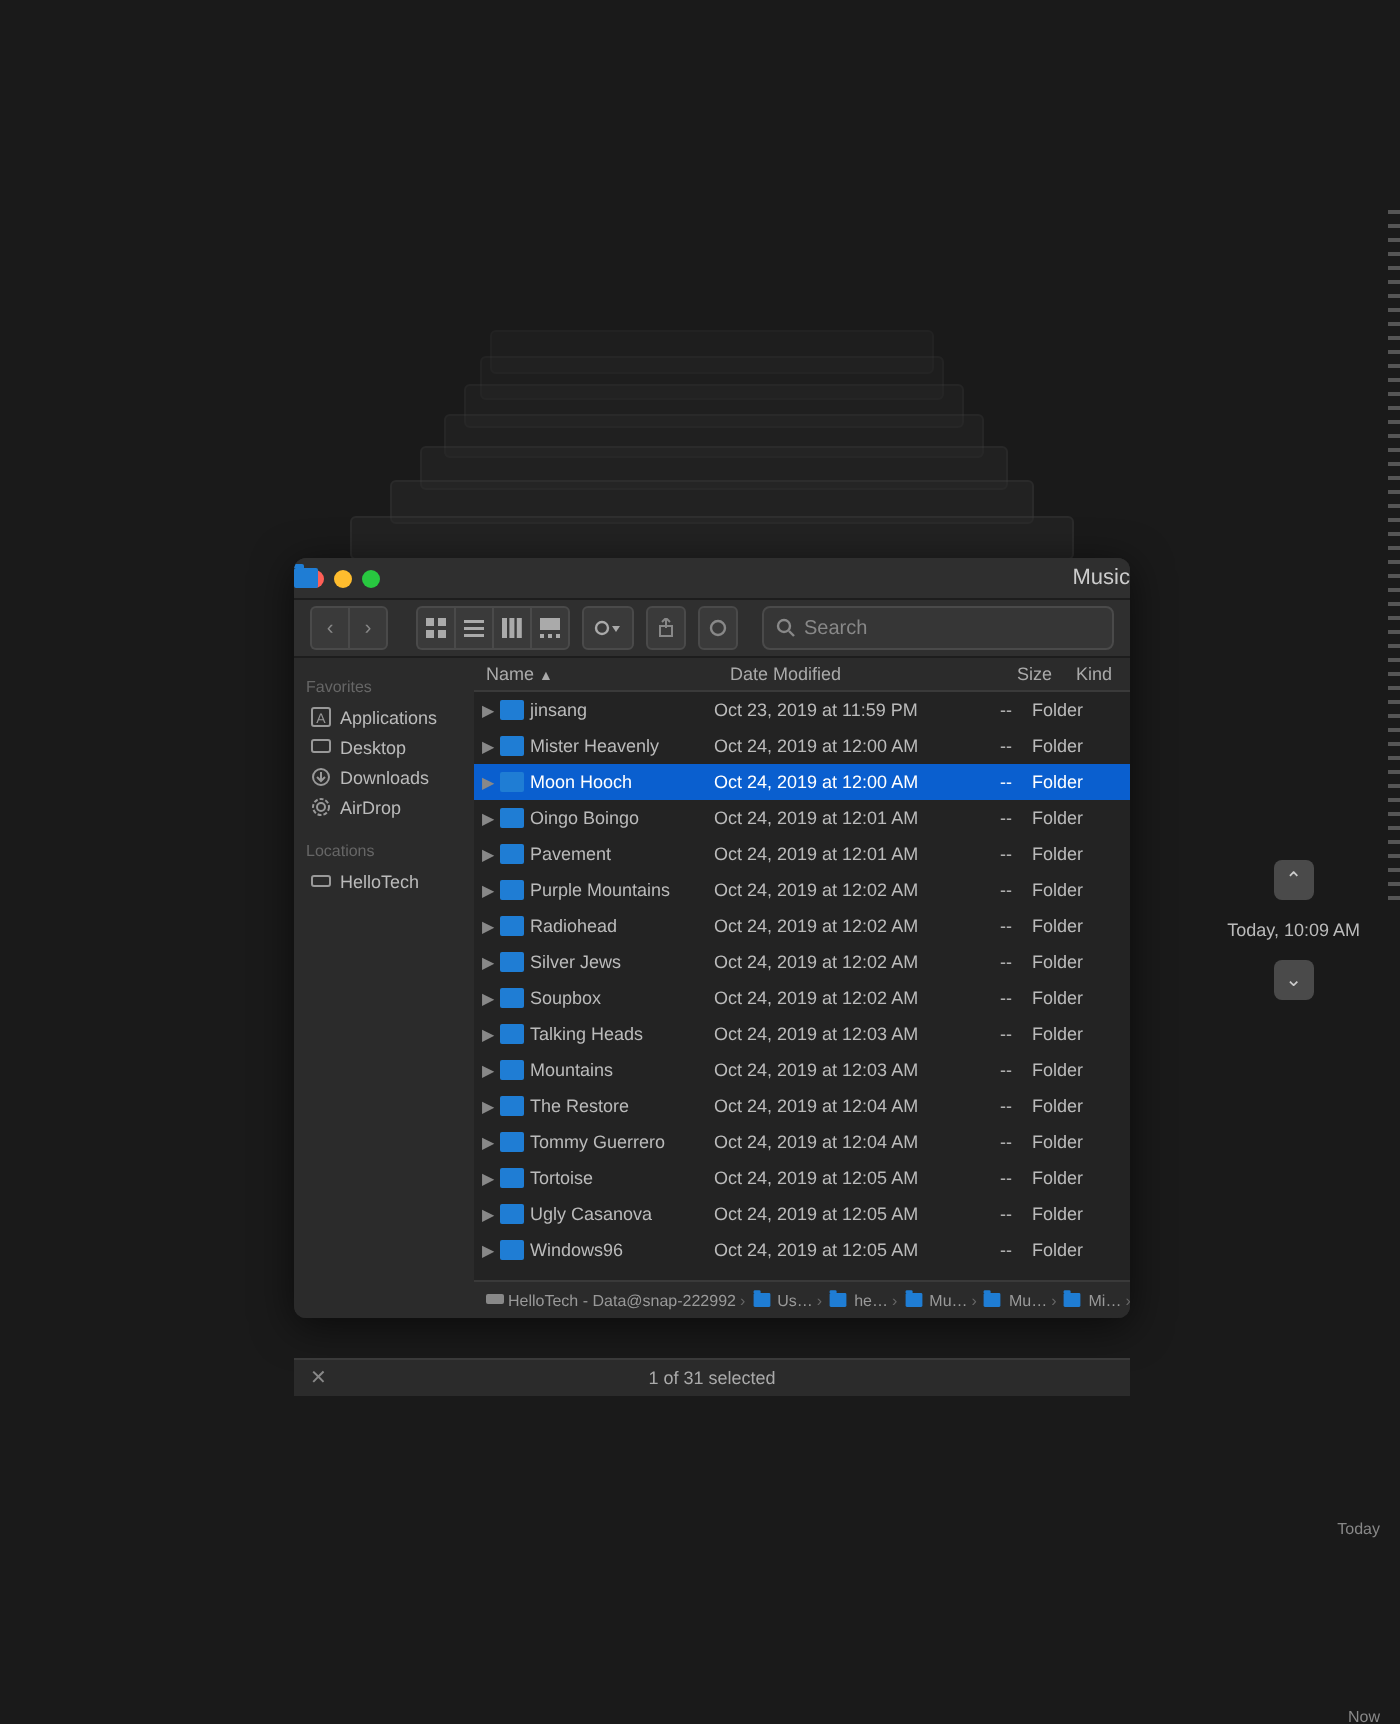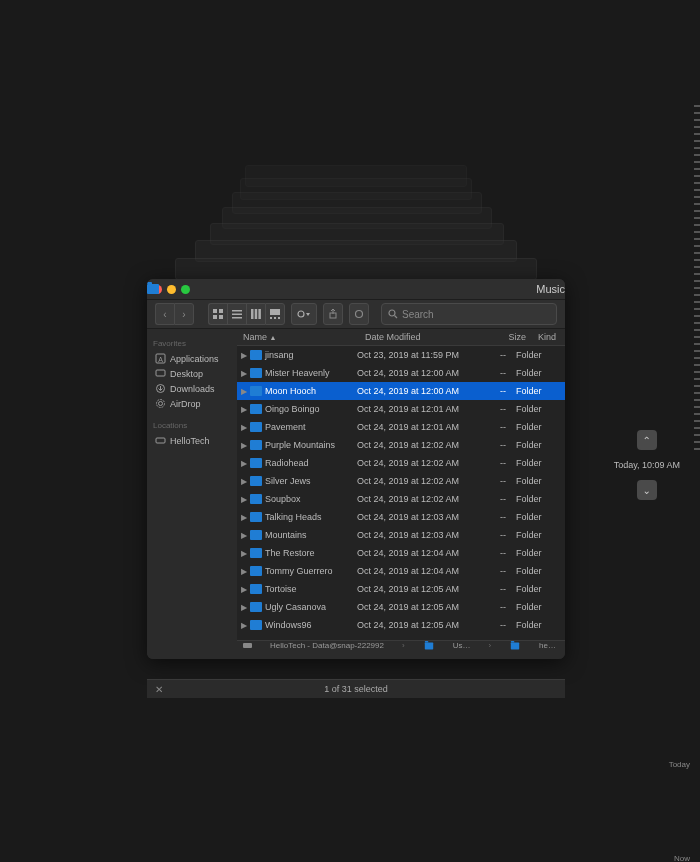--- a/index.html
+++ b/index.html
@@ -35,21 +35,21 @@
   .rows{flex:1;overflow:hidden}
   .row{display:flex;align-items:center;font-size:9px;color:#bbb;height:18px}
   .row.sel{background:#0a5fcf;color:#fff}
   .row .cn{width:110px;display:flex;align-items:center;gap:3px;padding-left:4px;white-space:nowrap;overflow:hidden}
   .row .cd{width:115px;padding-left:6px;white-space:nowrap}
   .row .cs{width:34px;text-align:right;padding-right:4px}
   .row .ck{flex:1;padding-left:6px}
   .disclose{width:6px;color:#888;font-size:8px}
   .folder-ico{width:12px;height:10px;background:#1f7dd4;border-radius:1px;position:relative;flex-shrink:0}
   .folder-ico:before{content:"";position:absolute;top:-2px;left:0;width:5px;height:2px;background:#1f7dd4;border-radius:1px 1px 0 0}
-  .pathbar{height:18px;background:#2b2b2b;border-top:1px solid #3a3a3a;display:flex;padding:0 6px;font-size:8px;color:#999;gap:18px;white-space:nowrap;overflow:hidden}
+  .pathbar{height:18px;background:#2b2b2b;border-top:1px solid #3a3a3a;display:flex;align-items:center;padding:0 6px;font-size:8px;color:#999;gap:2px;white-space:nowrap;overflow:hidden}
   .pathbar span.sep{color:#666}
   .statusbar{position:absolute;left:147px;top:679px;width:418px;height:18px;background:#2b2b2b;border-top:1px solid #3a3a3a;display:flex;align-items:center;justify-content:center;font-size:9px;color:#aaa}
   .statusbar .x{position:absolute;left:8px;color:#888;font-size:10px}
   .btnrow{position:absolute;left:147px;top:715px;width:418px;display:flex;justify-content:center;gap:18px}
   .mbtn{padding:6px 16px;background:#4a4a4a;border:1px solid #555;border-radius:5px;font-size:11px;color:#ddd}
   .restore-box{border:3px solid #d30000;padding:1px;border-radius:2px}
   .timeline{position:absolute;right:20px;top:430px;display:flex;flex-direction:column;align-items:center;gap:10px;font-size:9px;color:#bbb}
   .t-btn{width:20px;height:20px;background:#4a4a4a;border-radius:4px;display:flex;align-items:center;justify-content:center;color:#ccc;font-size:10px}
   .ticks{position:absolute;right:0;top:100px;bottom:20px;width:6px}
   .ticks div{height:2px;background:#555;margin:5px 0}

